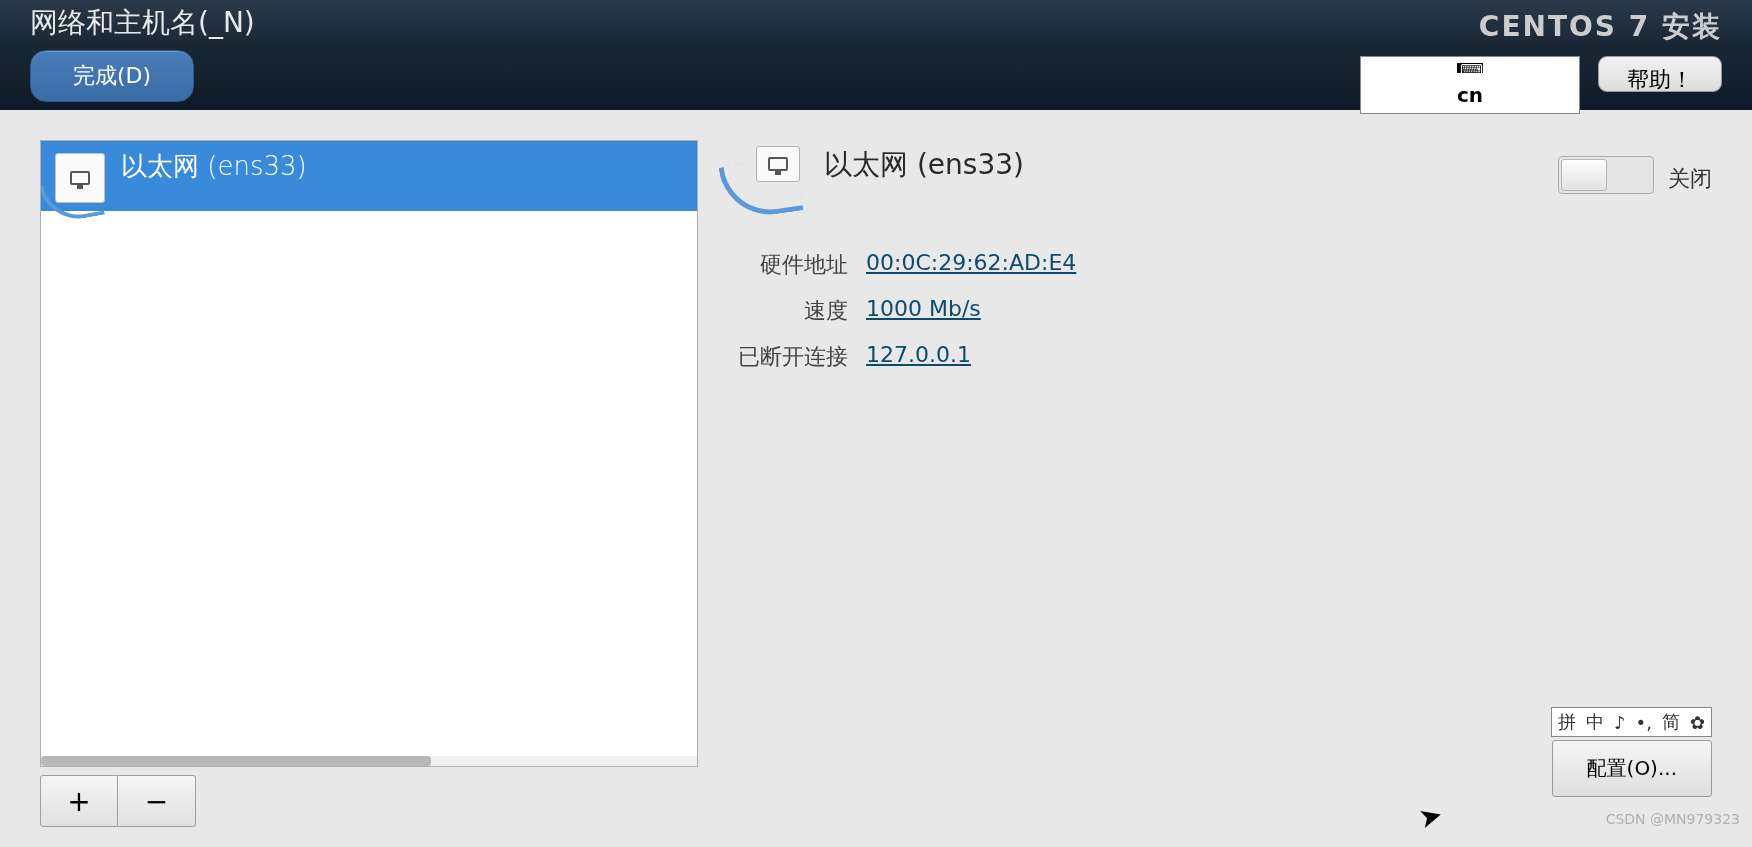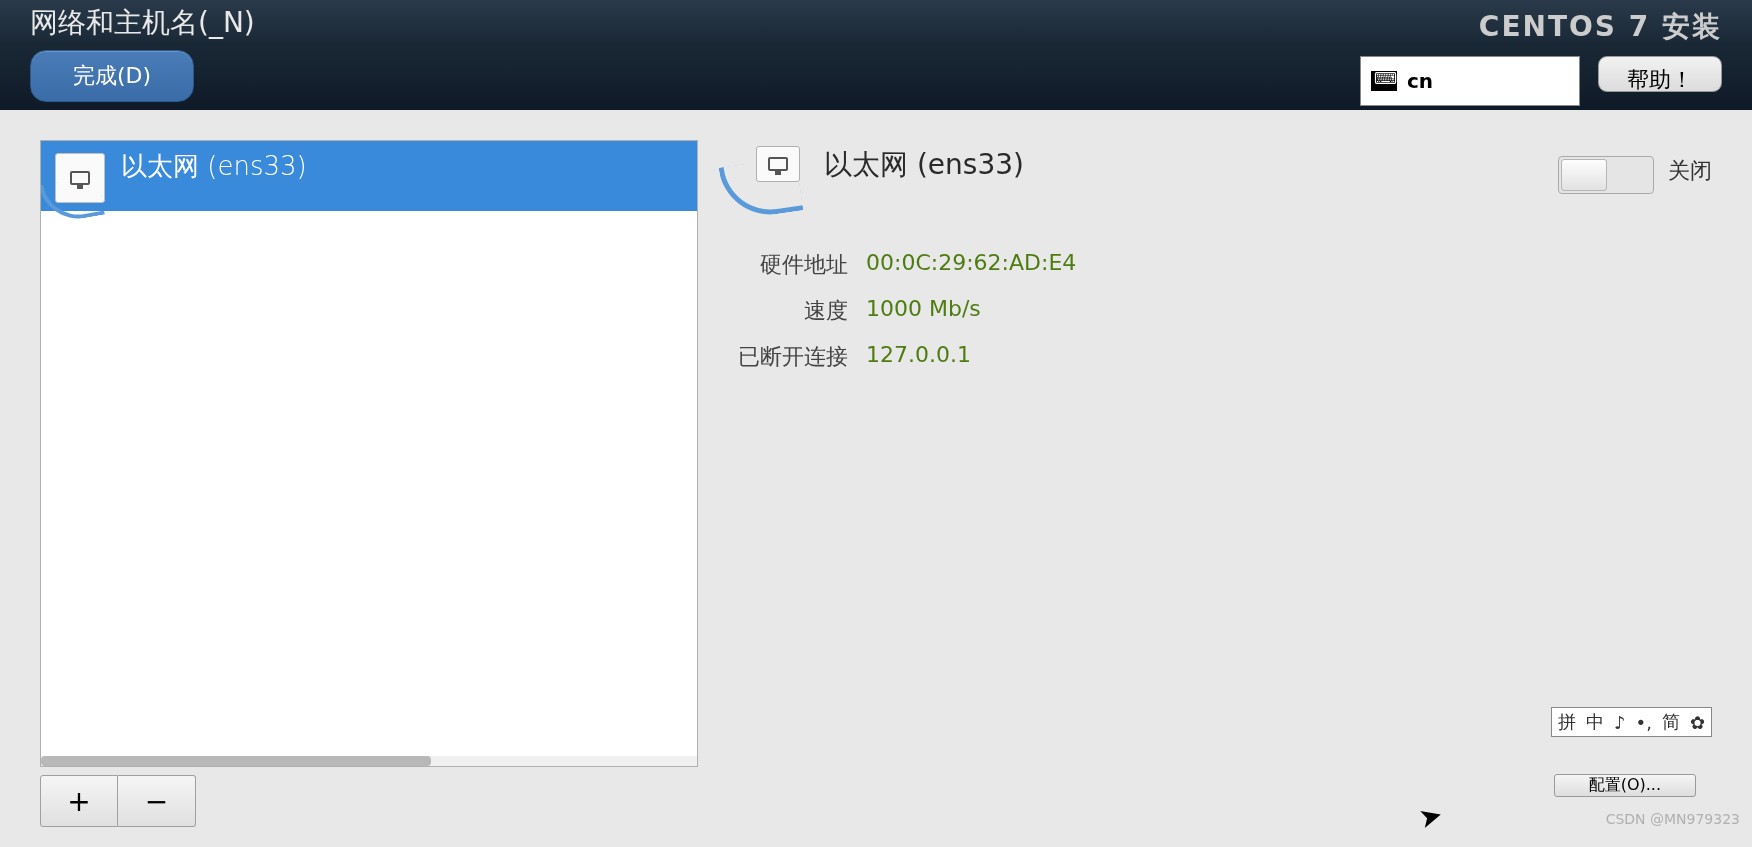--- a/index.html
+++ b/index.html
@@ -60,21 +60,22 @@
       justify-content: flex-end;
     }
     .lang-indicator {
       background: #fff;
       border: 1px solid #888;
       display: flex;
       align-items: center;
       padding: 6px 10px;
       gap: 10px;
       width: 220px;
-      height: 50px;
+      height: 58px;
+      flex-direction: column;
     }
     .keyboard-icon {
       width: 26px;
       height: 20px;
       background: #000;
       display: inline-block;
       position: relative;
     }
     .keyboard-icon::before {
       content: "⌨";
@@ -262,21 +263,21 @@
     .details-status {
       font-size: 22px;
       color: #444;
       margin-top: 4px;
     }
     .toggle-row {
       position: absolute;
       top: 16px;
       right: 0;
       display: flex;
-      align-items: flex-start;
+      align-items: flex-end;
       gap: 14px;
     }
     .toggle-switch {
       width: 96px;
       height: 38px;
       background: #e5e5e5;
       border: 1px solid #aaa;
       border-radius: 4px;
       position: relative;
       cursor: pointer;
@@ -302,31 +303,32 @@
       column-gap: 18px;
       row-gap: 16px;
       font-size: 22px;
       color: #333;
     }
     .info-label {
       text-align: right;
       color: #444;
     }
     .info-value {
-      color: #4d7c0f;
+      color: #0c4a6e;
+      text-decoration: underline;
     }
     .configure-button {
       position: absolute;
       bottom: 30px;
-      right: 16px;
+      right: 0;
       background: linear-gradient(to bottom, #f5f5f5, #dedede);
       border: 1px solid #9a9a9a;
       border-radius: 3px;
-      padding: 0 34px;
-      font-size: 16px;
+      padding: 14px 34px;
+      font-size: 20px;
       cursor: pointer;
     }
     .ime-bar {
       position: absolute;
       bottom: 90px;
       right: 0;
       background: #fff;
       border: 1px solid #888;
       display: flex;
       align-items: center;

